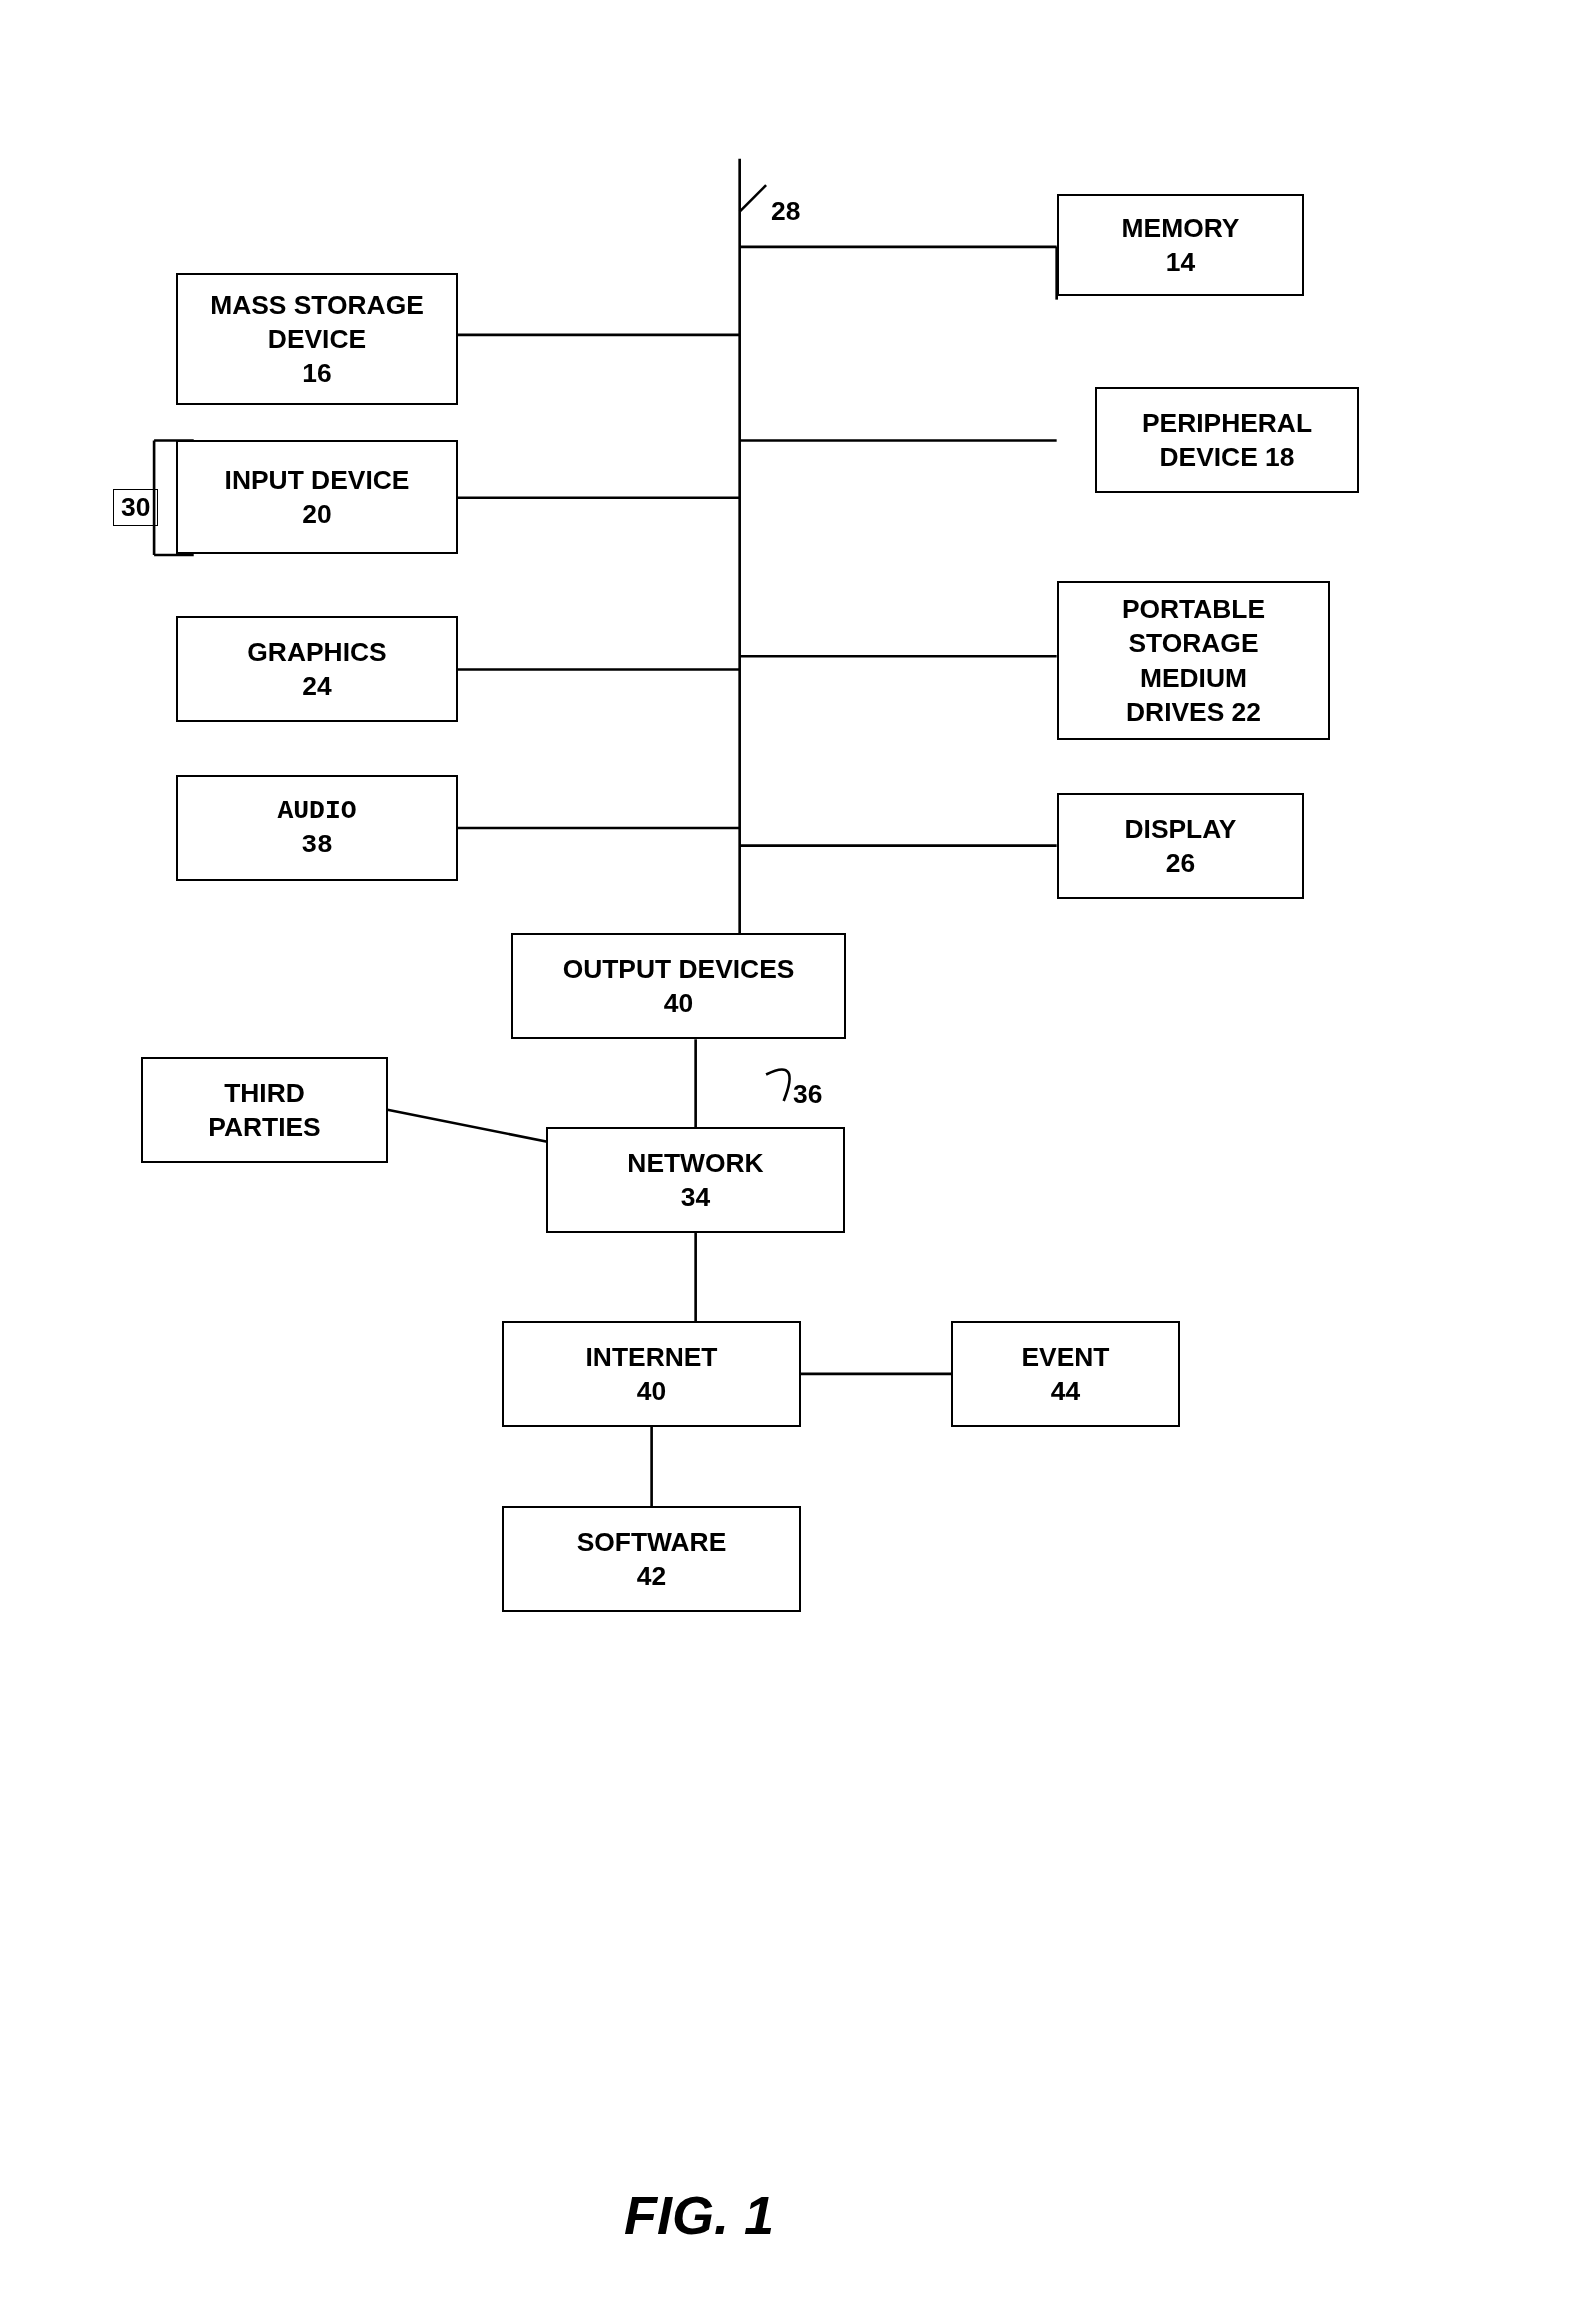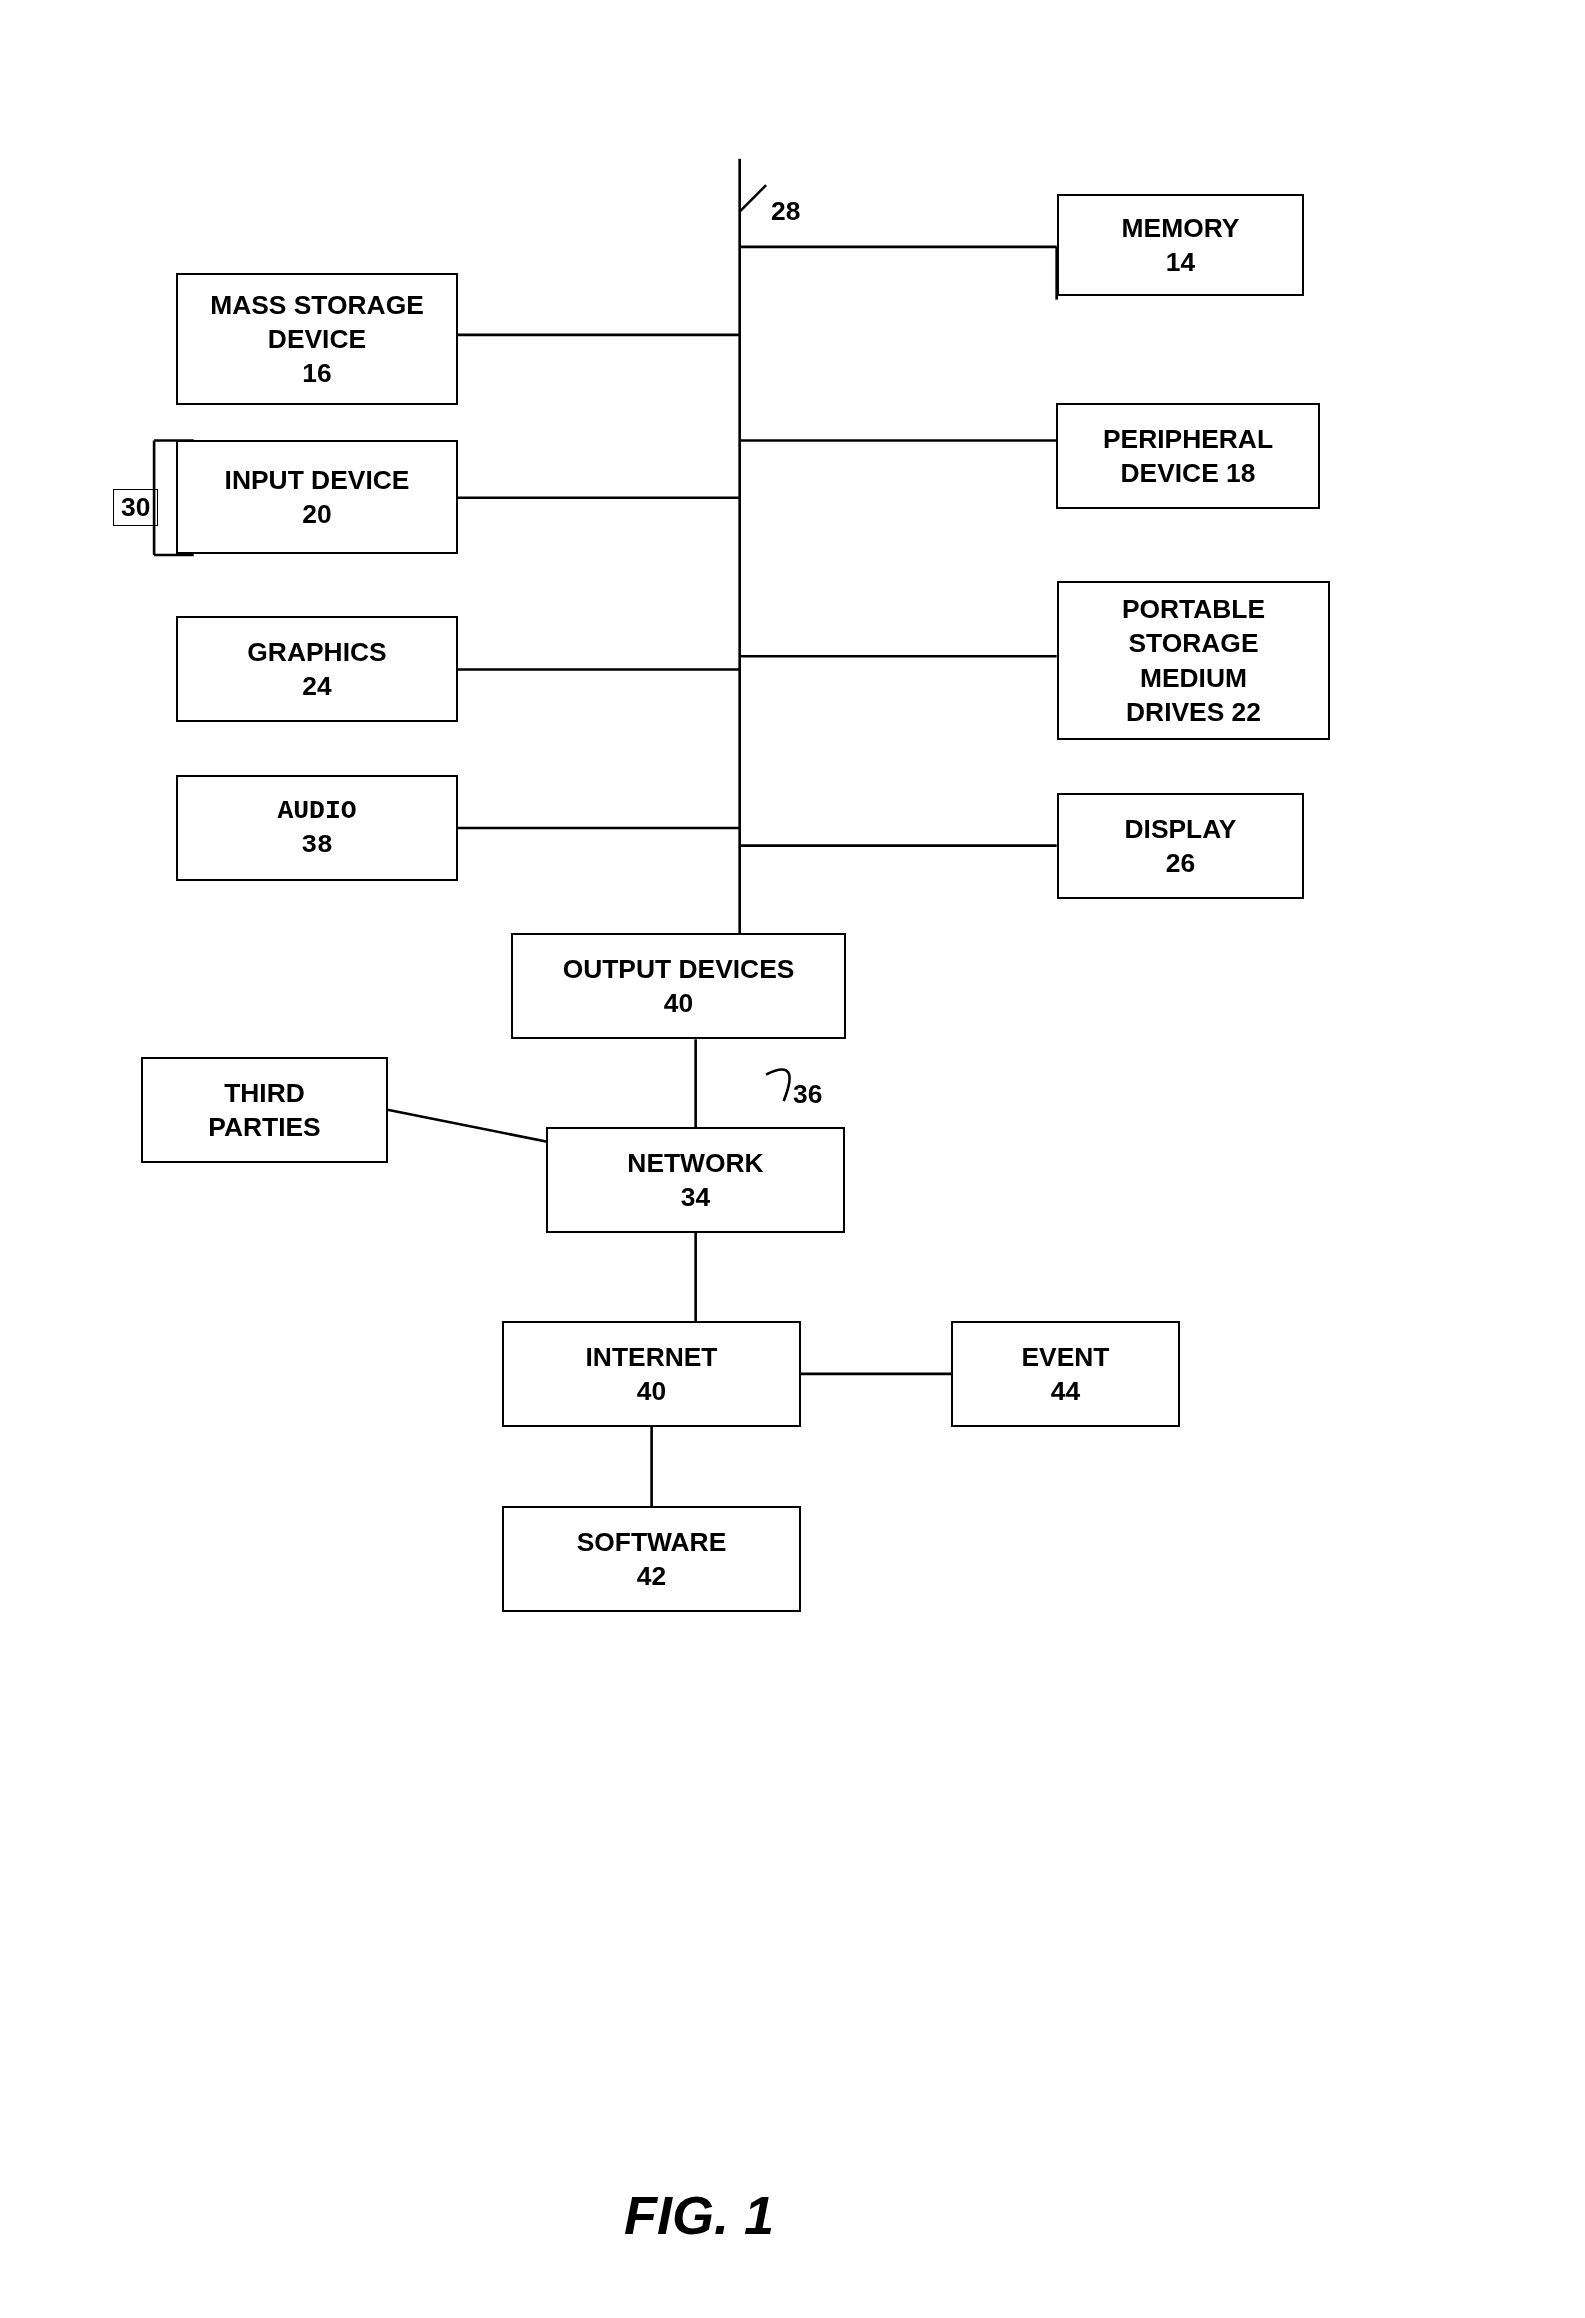--- a/index.html
+++ b/index.html
@@ -109,21 +109,21 @@
     <span style="white-space:pre-line; text-align:center;">MEMORY
 14</span>
   </div>
 
   <div class="box" style="left:176px; top:273px; width:282px; height:132px;">
     <span style="white-space:pre-line; text-align:center;">MASS STORAGE
 DEVICE
 16</span>
   </div>
 
-  <div class="box" style="left:1056px; top:387px; width:264px; height:106px;margin-top:16px;">
+  <div class="box" style="left:1095px; top:387px; width:264px; height:106px;">
     <span style="white-space:pre-line; text-align:center;">PERIPHERAL
 DEVICE 18</span>
   </div>
 
   <div class="box" style="left:176px; top:440px; width:282px; height:114px;">
     <span style="white-space:pre-line; text-align:center;">INPUT DEVICE
 20</span>
   </div>
 
   <div class="box" style="left:1057px; top:581px; width:273px; height:159px;">

